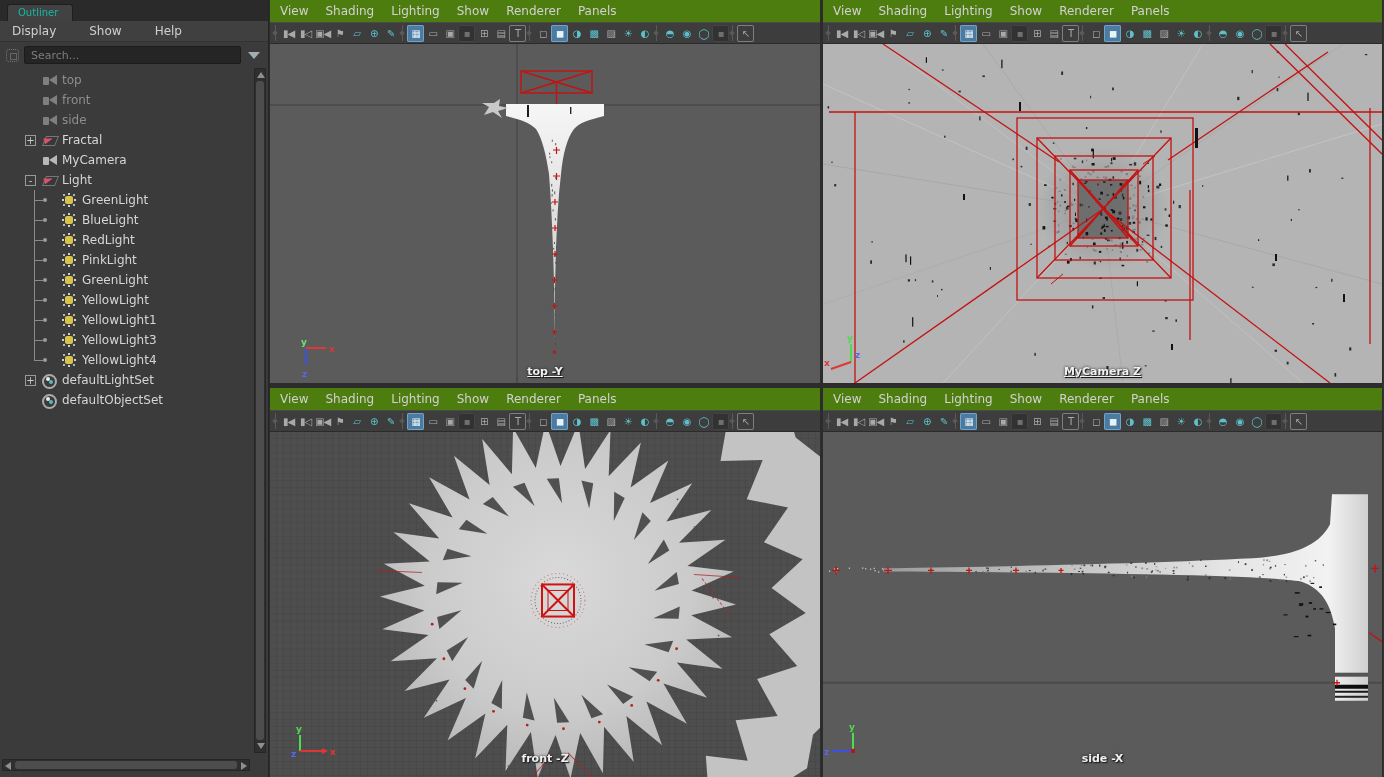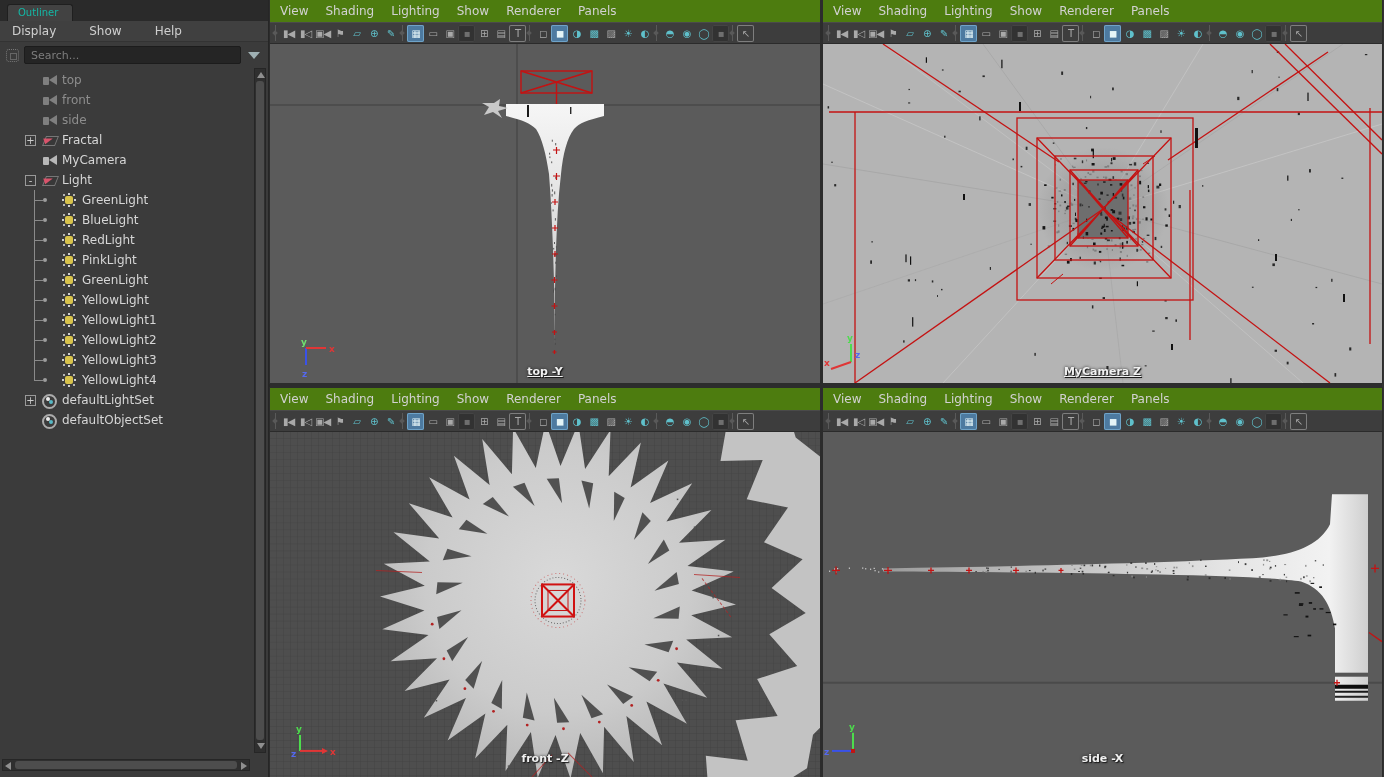--- a/index.html
+++ b/index.html
@@ -175,28 +175,20 @@
           <span class="ico ico-light"></span>
           <span>YellowLight</span>
         </div>
         <div class="trow">
           <span class="sp" style="width: 33px;"></span>
           <span class="branch">
             <i class="bdot"></i>
           </span>
           <span class="ico ico-light"></span>
           <span>YellowLight1</span>
-        </div>
-        <div class="trow">
-          <span class="sp" style="width: 33px;"></span>
-          <span class="branch">
-            <i class="bdot"></i>
-          </span>
-          <span class="ico ico-light"></span>
-          <span>YellowLight2</span>
         </div>
         <div class="trow">
           <span class="sp" style="width: 33px;"></span>
           <span class="branch">
             <i class="bdot"></i>
           </span>
           <span class="ico ico-light"></span>
           <span>YellowLight3</span>
         </div>
         <div class="trow">

